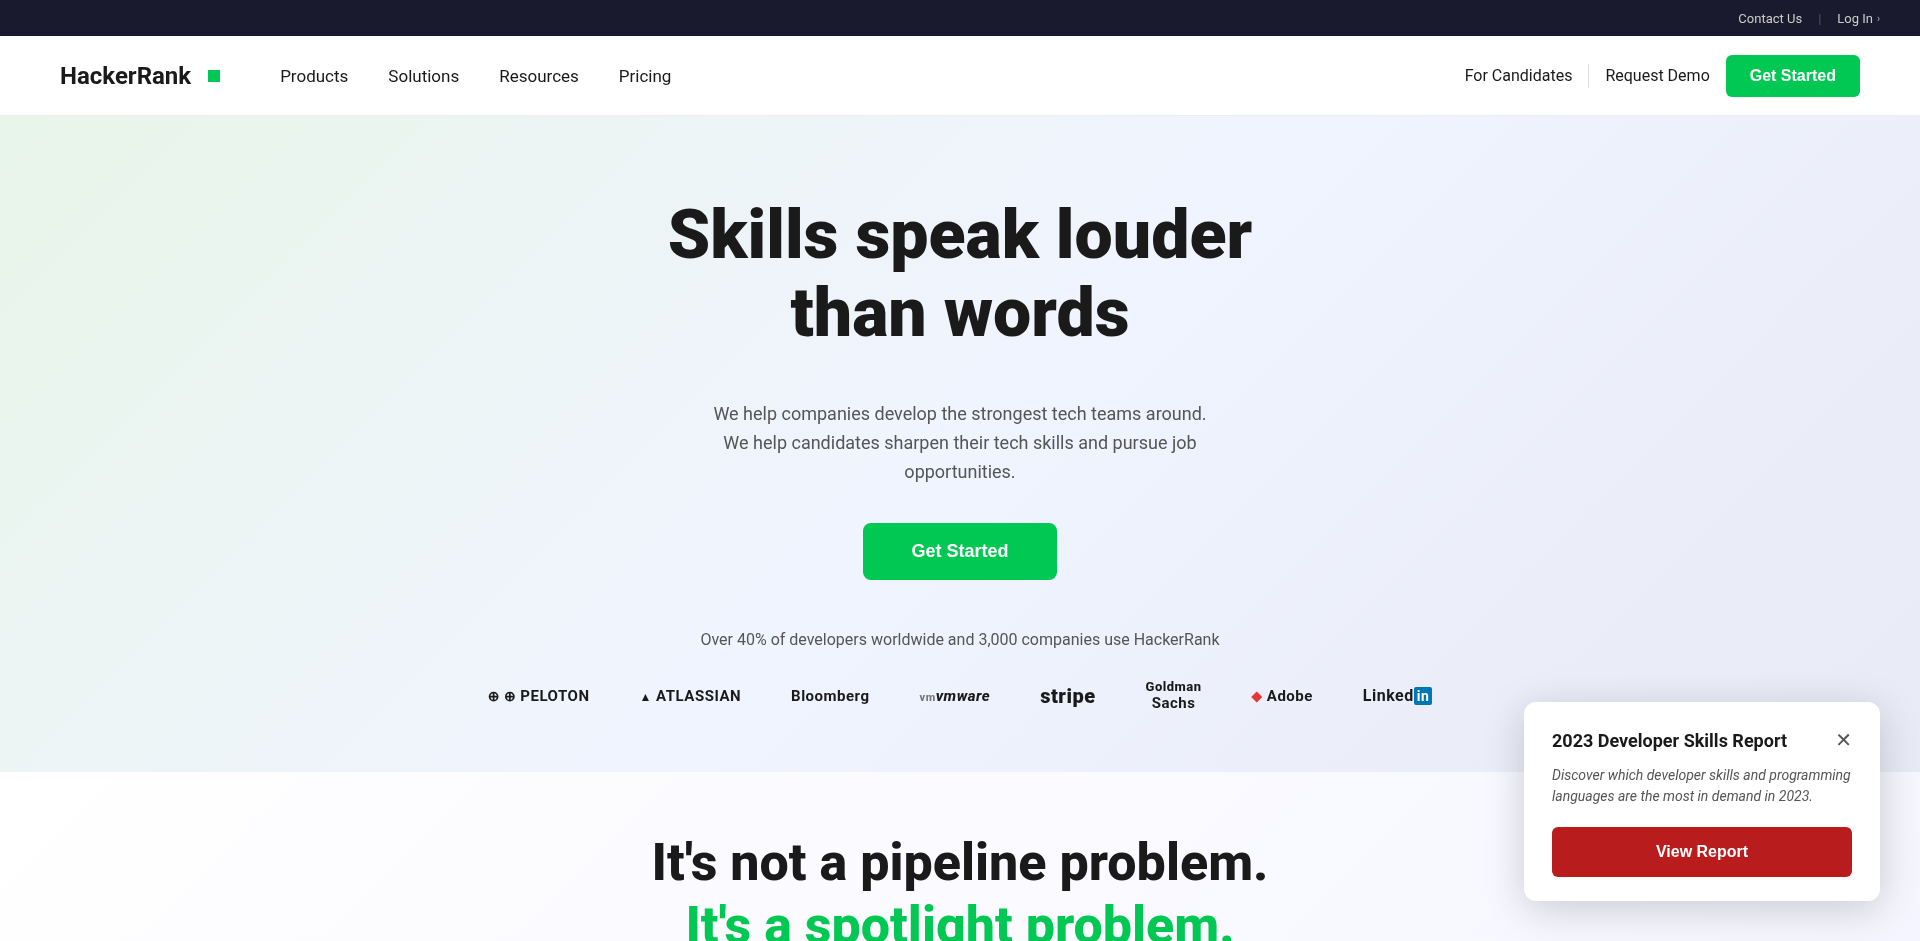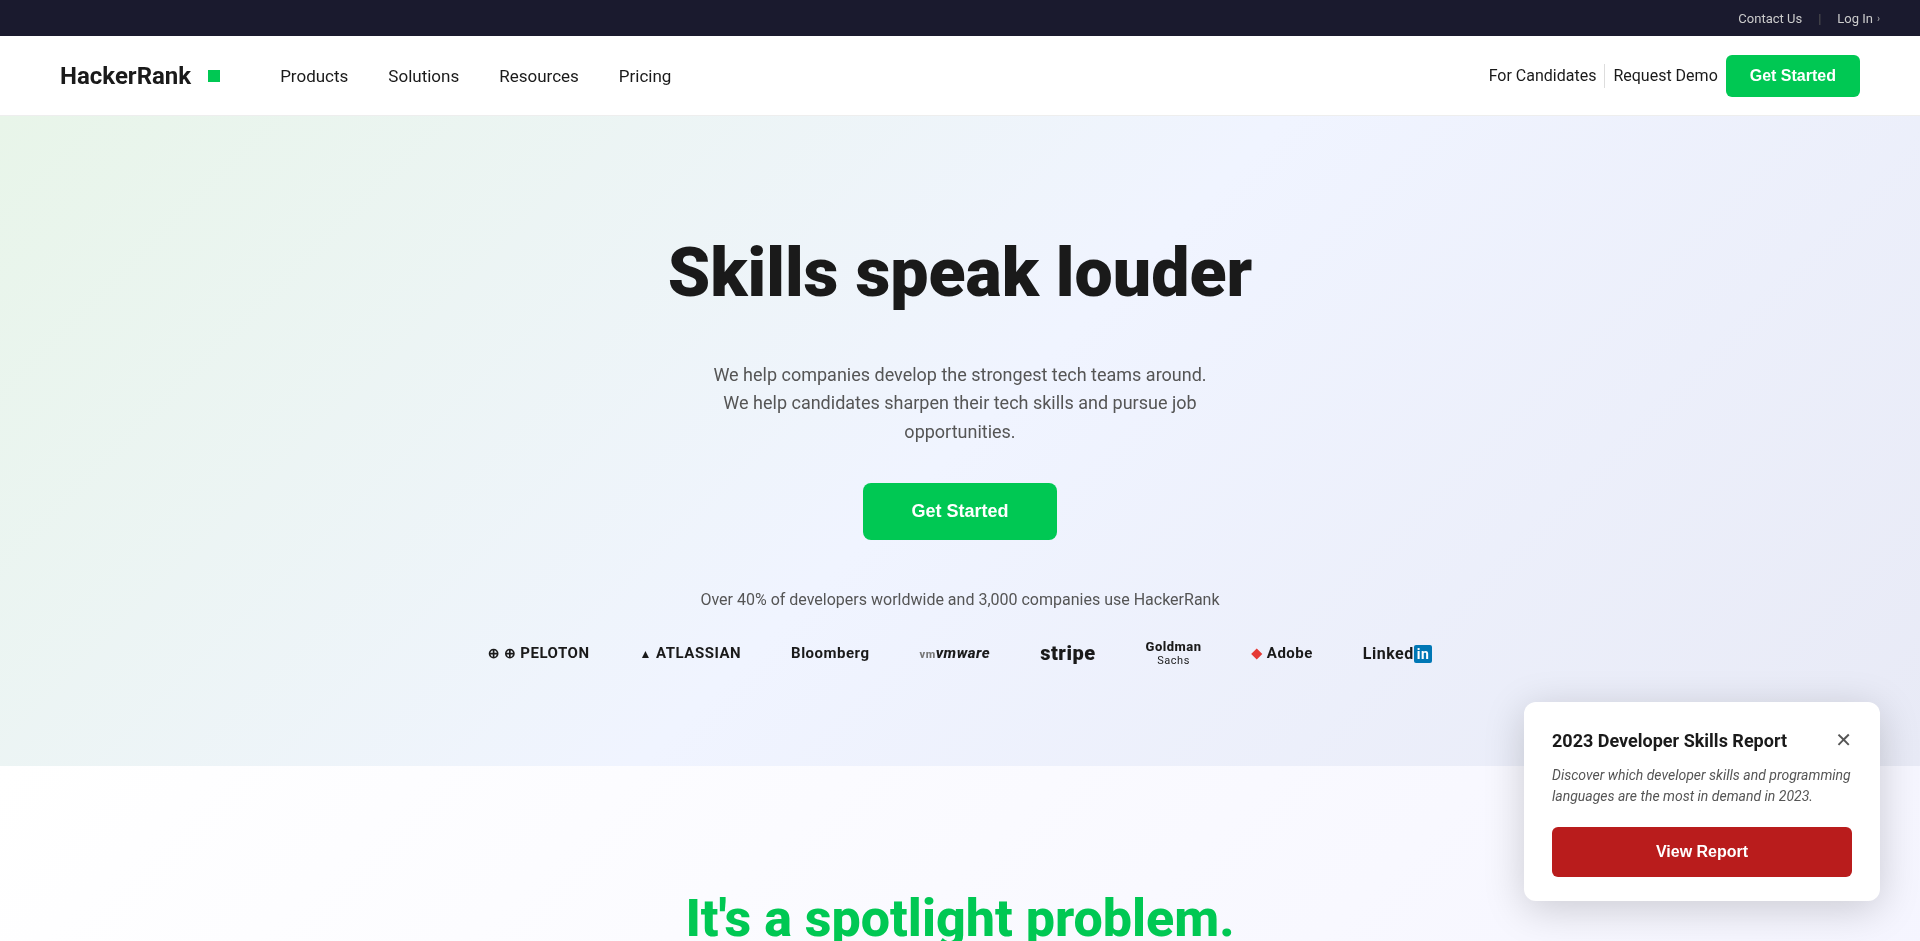--- a/index.html
+++ b/index.html
@@ -73,21 +73,21 @@
     }
     .nav-link {
       font-size: 17px;
       color: #1a1a1a;
       text-decoration: none;
       cursor: pointer;
     }
     .nav-right {
       display: flex;
       align-items: center;
-      gap: 8px;
+      gap: 16px;
     }
     .nav-divider {
       width: 1px;
       height: 24px;
       background: #ddd;
     }
     .for-candidates-link {
       font-size: 16px;
       color: #1a1a1a;
       text-decoration: none;
@@ -276,52 +276,53 @@
     <a class="for-candidates-link">For Candidates</a>
     <div class="nav-divider"></div>
     <a class="request-demo-btn">Request Demo</a>
     <button class="get-started-btn-nav">Get Started</button>
   </div>
 </nav>
 
 <section class="hero">
   <h1>
     <span>Skills speak louder</span><br>
+    <span>than words</span>
   </h1>
   <p class="hero-subtitle">We help companies develop the strongest tech teams around. We help candidates sharpen their tech skills and pursue job opportunities.</p>
   <button class="get-started-btn-hero">Get Started</button>
   <p class="trust-text">Over 40% of developers worldwide and 3,000 companies use HackerRank</p>
   <div class="logos-row">
     <span class="company-logo peloton">
       <span style="font-size:14px;">⊕</span> <span>PELOTON</span>
     </span>
     <span class="company-logo">
       <span style="font-size:12px;">▲</span> <span>ATLASSIAN</span>
     </span>
     <span class="company-logo">Bloomberg</span>
     <span class="company-logo" style="font-style:italic;font-weight:800;">
       <span style="color:#777;font-style:normal;font-size:11px;">vm</span><span>vmware</span>
     </span>
     <span class="company-logo" style="font-size:20px;font-weight:900;">stripe</span>
     <span class="company-logo" style="text-align:center;line-height:1.2;">
       <span style="display:block;font-size:13px;font-weight:800;">Goldman</span>
-      <span style="display:block;font-size:11px;font-weight:400;">Sachs</span>
+      <span style="display:block;font-size:15px;font-weight:700;">Sachs</span>
     </span>
     <span class="company-logo">
       <span style="color:#e53935;">⬥</span> <span>Adobe</span>
     </span>
     <span class="company-logo" style="font-size:16px;font-weight:700;">
       Linked<span style="background:#0077b5;color:#fff;padding:1px 3px;border-radius:2px;font-size:14px;">in</span>
     </span>
   </div>
 </section>
 
 <section class="bottom-section">
   <h2>
-    <br>
+    <span>It's not a pipeline problem.</span><br>
     <span class="bottom-green-text">It's a spotlight problem.</span>
   </h2>
 </section>
 
 <div class="popup">
   <div class="popup-header">
     <span class="popup-title">2023 Developer Skills Report</span>
     <button class="popup-close">✕</button>
   </div>
   <p class="popup-desc">Discover which developer skills and programming languages are the most in demand in 2023.</p>

